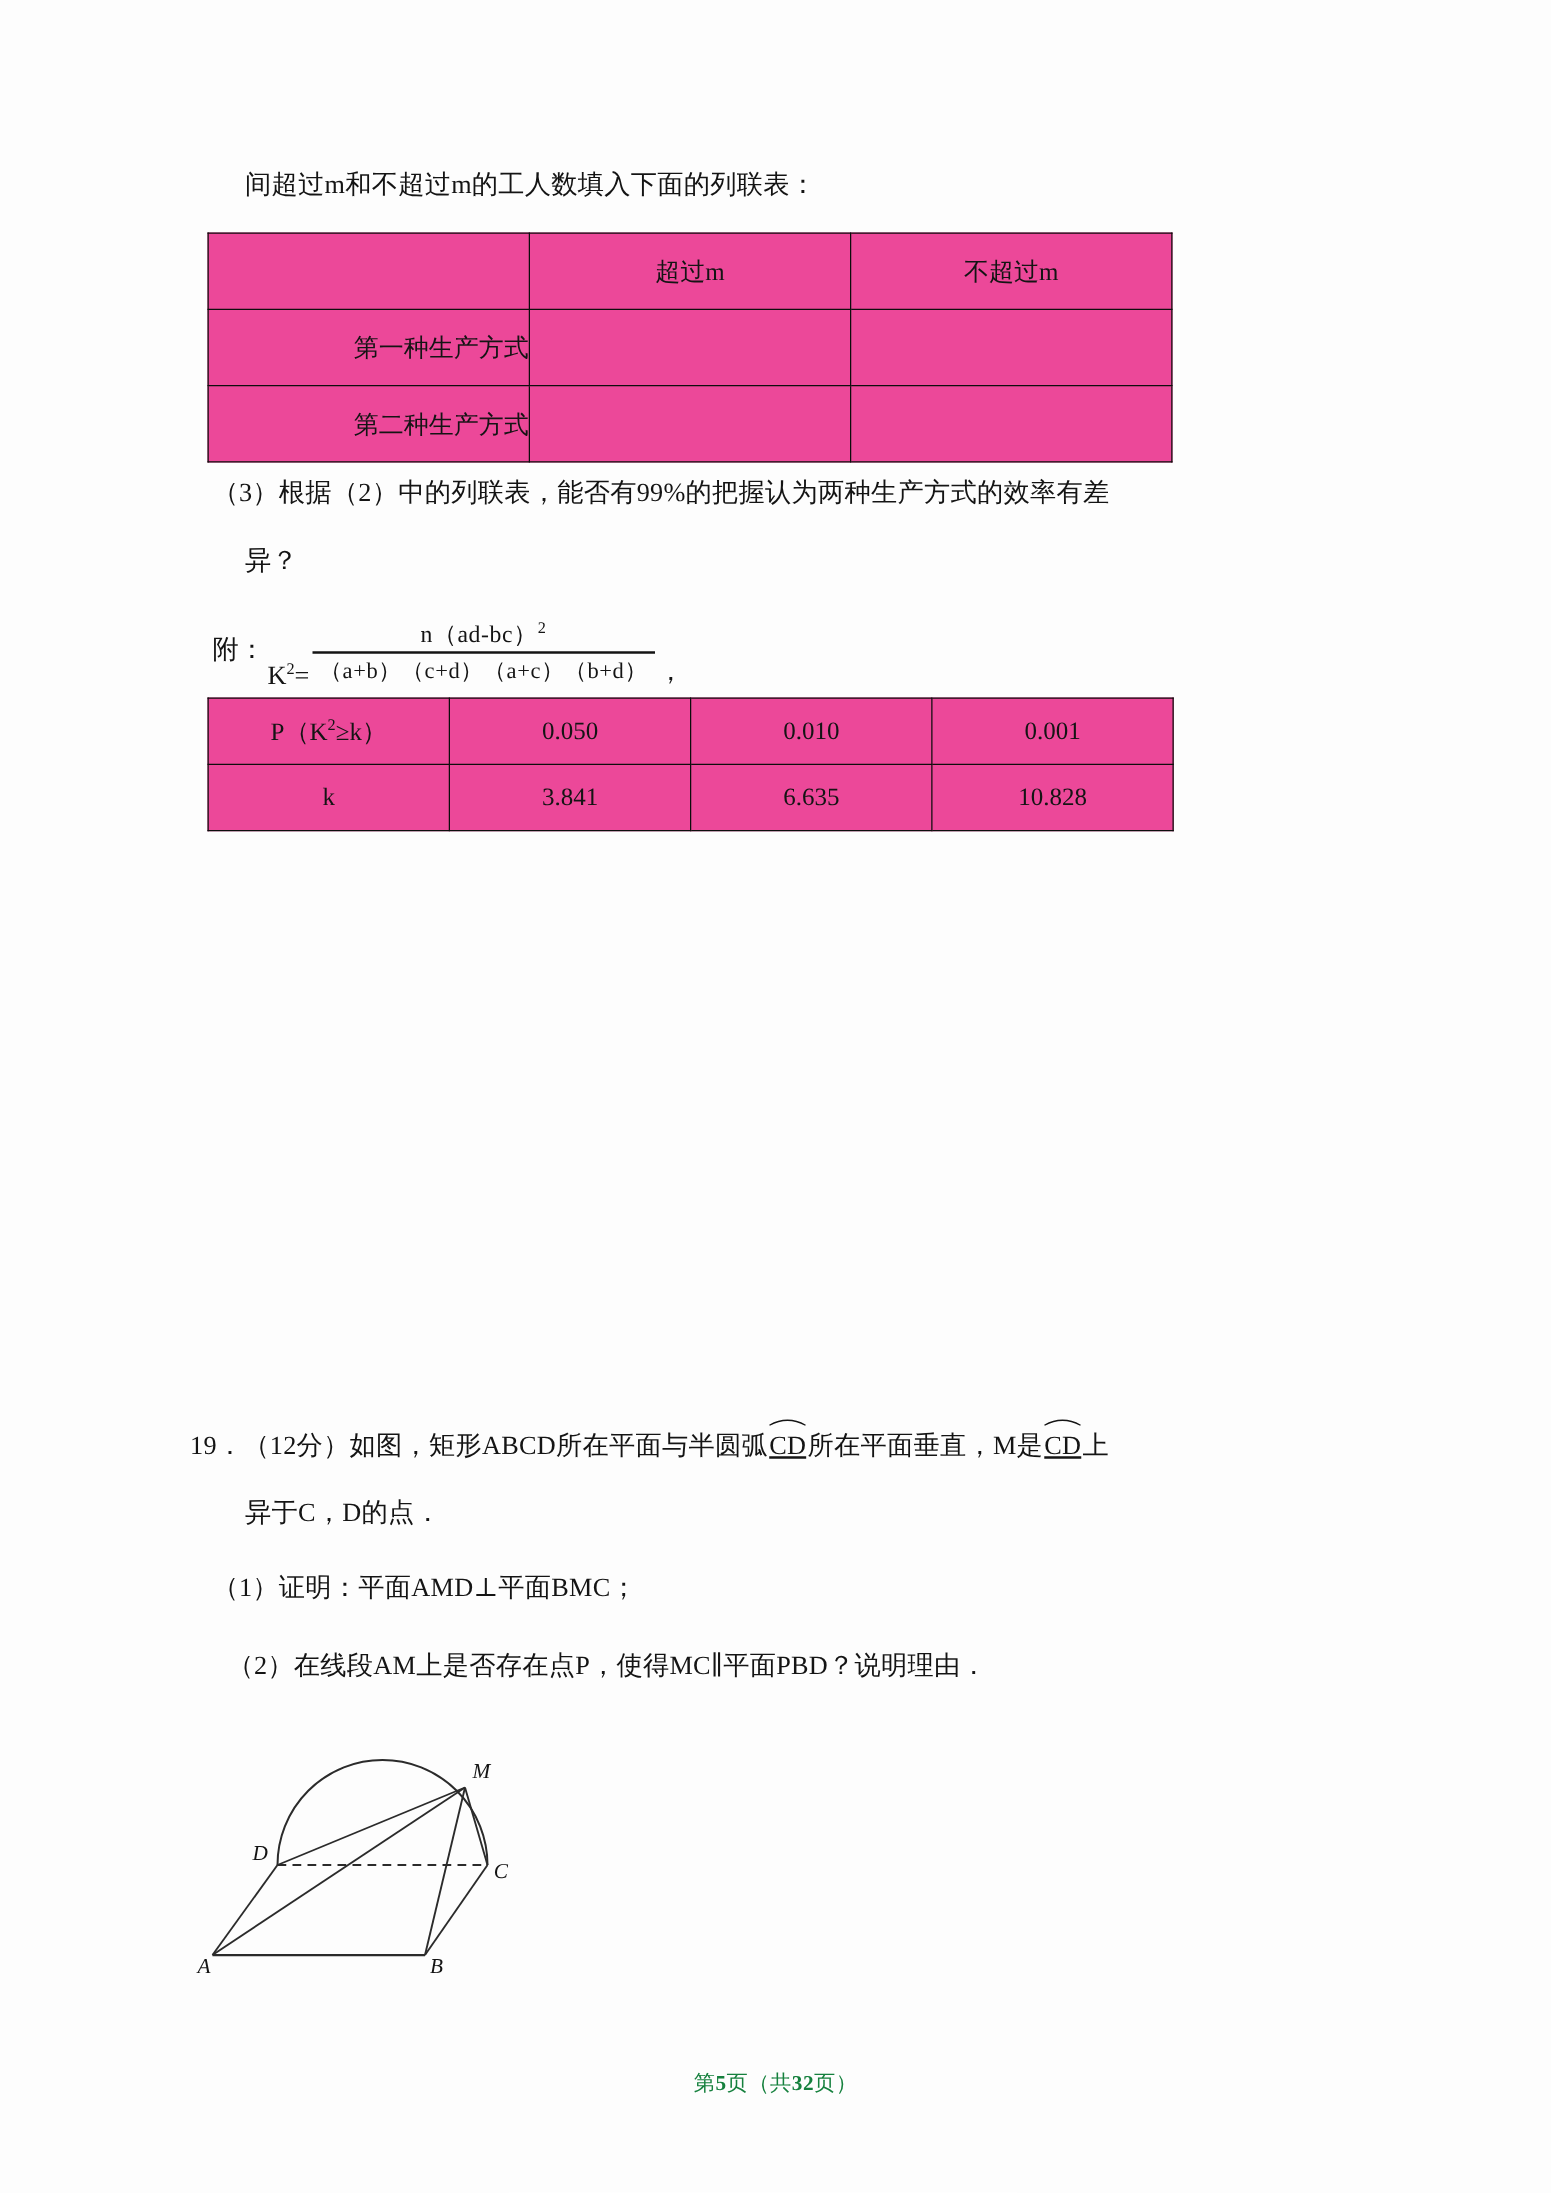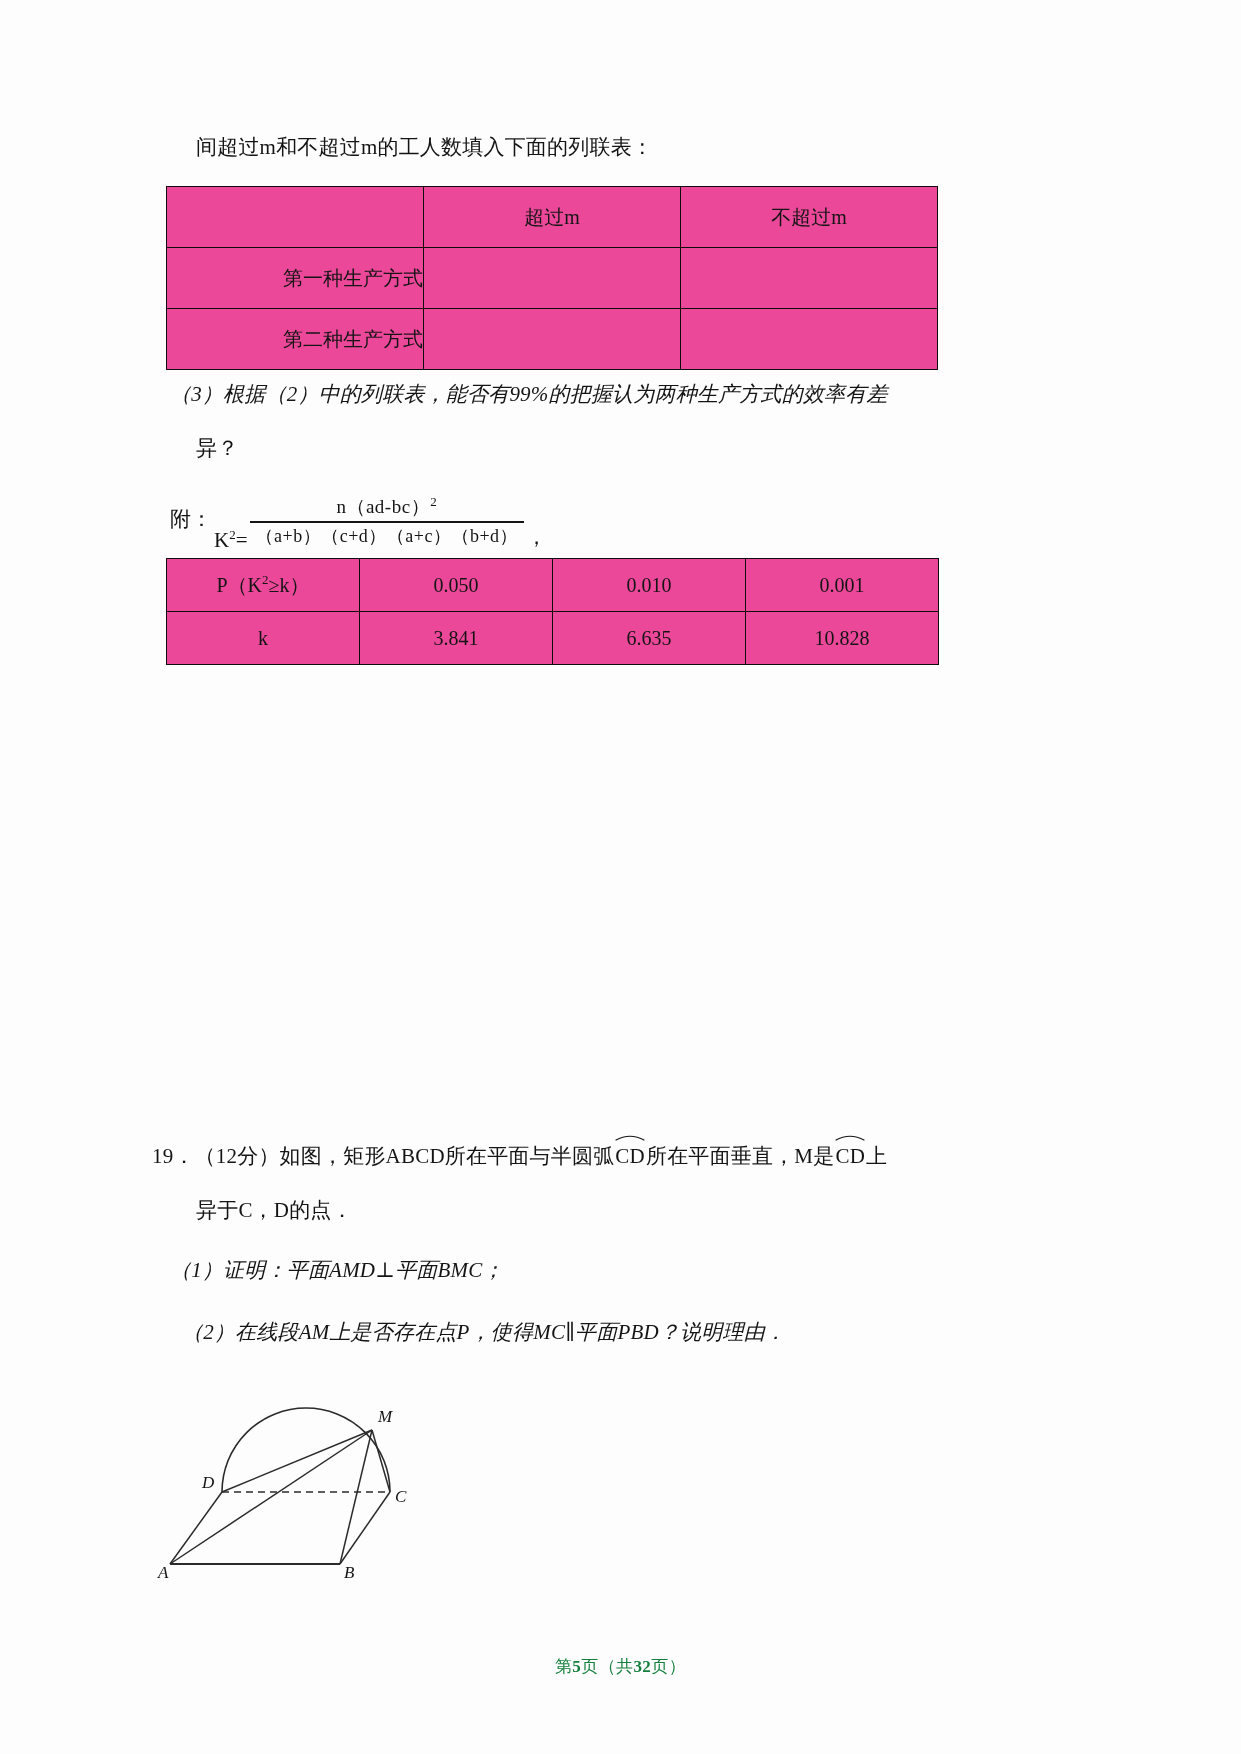--- a/index.html
+++ b/index.html
@@ -26,21 +26,21 @@
   .line {
     position: absolute;
     font-size: 21px;
     line-height: 1.35;
     letter-spacing: 0.2px;
     white-space: nowrap;
     color: #141414;
   }
 
   .indent-1 { left: 196px; }
-  .indent-0 { left: 170px; font-style: italic; }
+  .indent-0 { left: 170px; }
 
   
   table.doc-table {
     position: absolute;
     border-collapse: collapse;
     table-layout: fixed;
     background: #ec4899;
   }
   table.doc-table td {
     border: 1.4px solid #0d0d0d;
@@ -110,20 +110,21 @@
     padding-bottom: 2px;
     font-size: 21px;
   }
 
   
   .arc-cd {
     display: inline-block;
     position: relative;
     padding: 0 1px;
     font-family: "Liberation Serif", serif;
+    text-decoration: underline;
   }
   .arc-cd .arc-top {
     position: absolute;
     left: 0;
     right: 0;
     top: -9px;
     height: 8px;
   }
 
   

